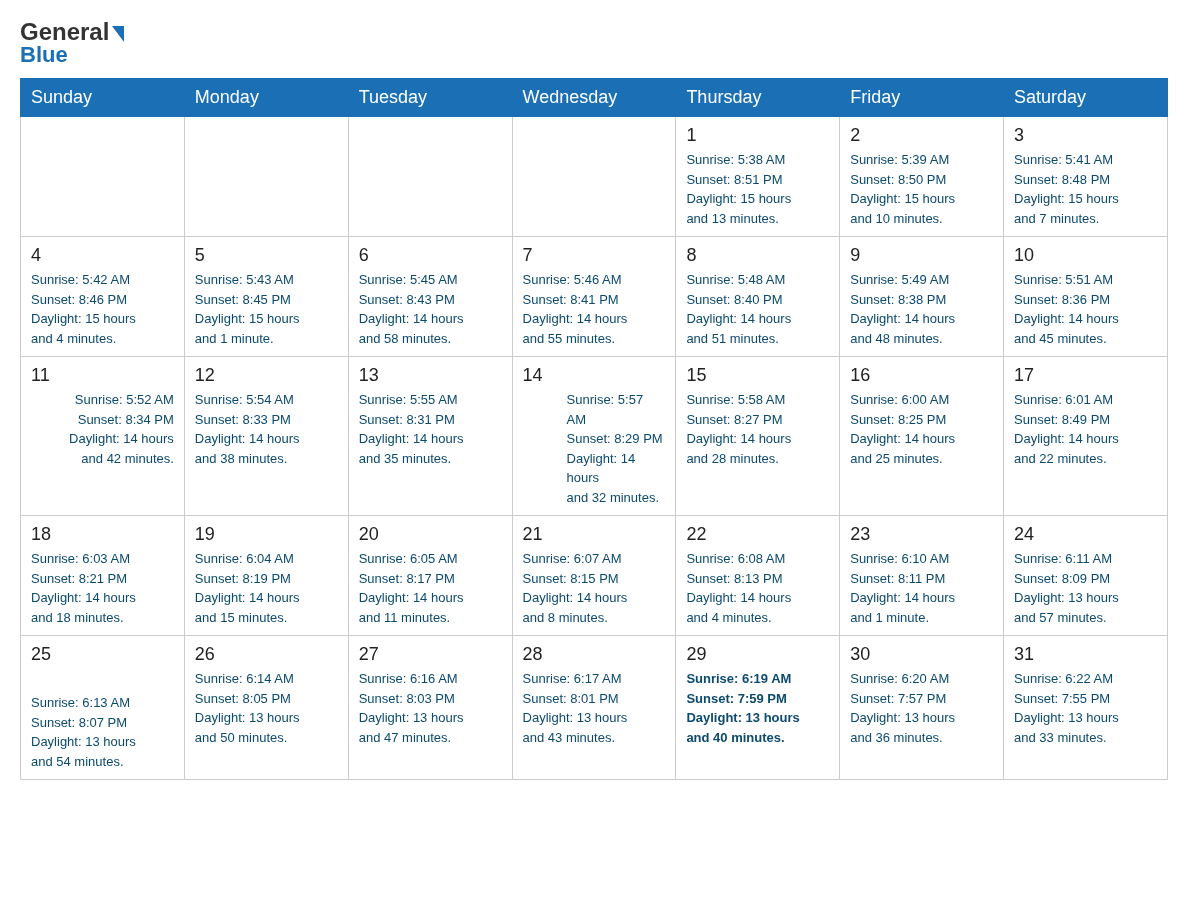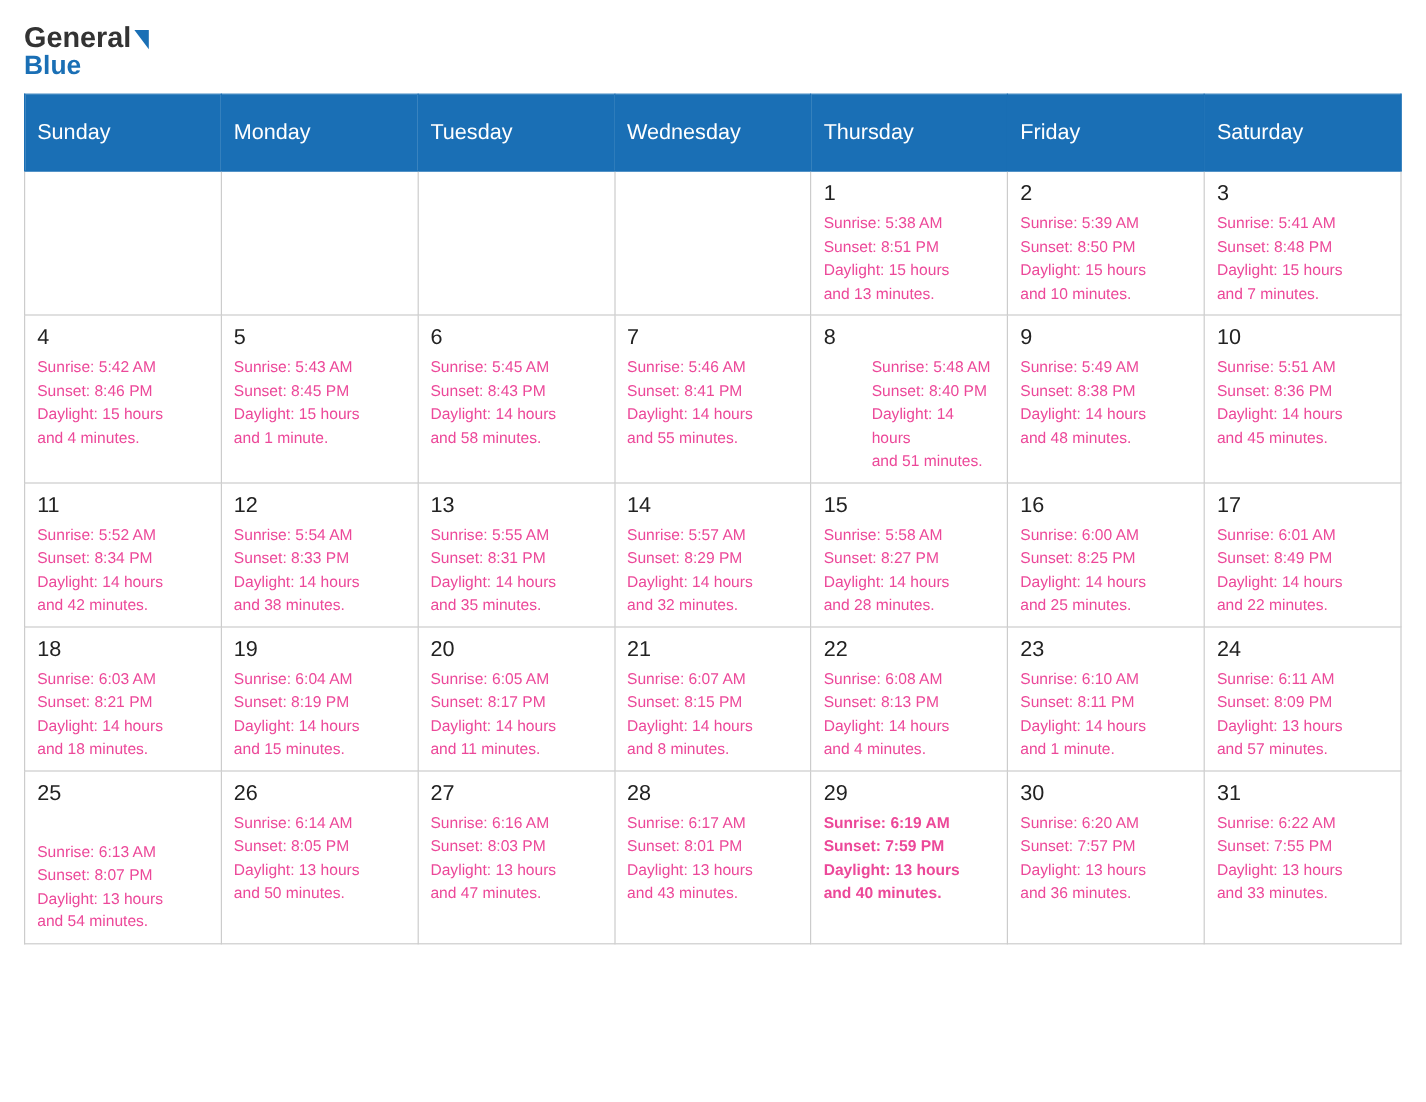--- a/index.html
+++ b/index.html
@@ -51,21 +51,21 @@
       margin-top: 4px;
     }
     table {
       width: 100%;
       border-collapse: collapse;
       table-layout: fixed;
     }
     th {
       background-color: #1a6fb5;
       color: #fff;
-      padding: 21px 10px;
+      padding: 8px 10px;
       text-align: left;
       font-size: 18px;
       font-weight: normal;
       border: 1px solid #1a6fb5;
     }
     td {
       vertical-align: top;
       padding: 8px 10px;
       border: 1px solid #ccc;
       height: 120px;
@@ -74,21 +74,21 @@
     }
     .day-number {
       font-size: 18px;
       color: #222;
       font-weight: normal;
       display: block;
       margin-bottom: 4px;
     }
     .day-info {
       font-size: 13px;
-      color: #ec4899;
+      color: #0c4a6e;
       line-height: 1.5;
     }
     td.empty {
       background: #fff;
     }
     tr td {
       background: #fff;
     }
   </style>
 </head>
@@ -171,21 +171,21 @@
         </td>
         <td>
           <span class="day-number">7</span>
           <div class="day-info" style="white-space: pre-line;">Sunrise: 5:46 AM
 Sunset: 8:41 PM
 Daylight: 14 hours
 and 55 minutes.</div>
         </td>
         <td>
           <span class="day-number">8</span>
-          <div class="day-info" style="white-space: pre-line; margin-left: 40px;">Sunrise: 5:48 AM
+          <div class="day-info" style="white-space: pre-line;">Sunrise: 5:48 AM
 Sunset: 8:40 PM
 Daylight: 14 hours
 and 51 minutes.</div>
         </td>
         <td>
           <span class="day-number">9</span>
           <div class="day-info" style="white-space: pre-line;">Sunrise: 5:49 AM
 Sunset: 8:38 PM
 Daylight: 14 hours
 and 48 minutes.</div>
@@ -194,42 +194,42 @@
           <span class="day-number">10</span>
           <div class="day-info" style="white-space: pre-line;">Sunrise: 5:51 AM
 Sunset: 8:36 PM
 Daylight: 14 hours
 and 45 minutes.</div>
         </td>
       </tr>
       <tr>
         <td>
           <span class="day-number">11</span>
-          <div class="day-info" style="white-space: pre-line;">Sunrise: 5:52 AM
+          <div class="day-info" style="white-space: pre-line; text-align: right;">Sunrise: 5:52 AM
 Sunset: 8:34 PM
 Daylight: 14 hours
 and 42 minutes.</div>
         </td>
         <td>
           <span class="day-number">12</span>
           <div class="day-info" style="white-space: pre-line;">Sunrise: 5:54 AM
 Sunset: 8:33 PM
 Daylight: 14 hours
 and 38 minutes.</div>
         </td>
         <td>
           <span class="day-number">13</span>
           <div class="day-info" style="white-space: pre-line;">Sunrise: 5:55 AM
 Sunset: 8:31 PM
 Daylight: 14 hours
 and 35 minutes.</div>
         </td>
         <td>
           <span class="day-number">14</span>
-          <div class="day-info" style="white-space: pre-line;">Sunrise: 5:57 AM
+          <div class="day-info" style="white-space: pre-line; margin-left: 44px;">Sunrise: 5:57 AM
 Sunset: 8:29 PM
 Daylight: 14 hours
 and 32 minutes.</div>
         </td>
         <td>
           <span class="day-number">15</span>
           <div class="day-info" style="white-space: pre-line;">Sunrise: 5:58 AM
 Sunset: 8:27 PM
 Daylight: 14 hours
 and 28 minutes.</div>

